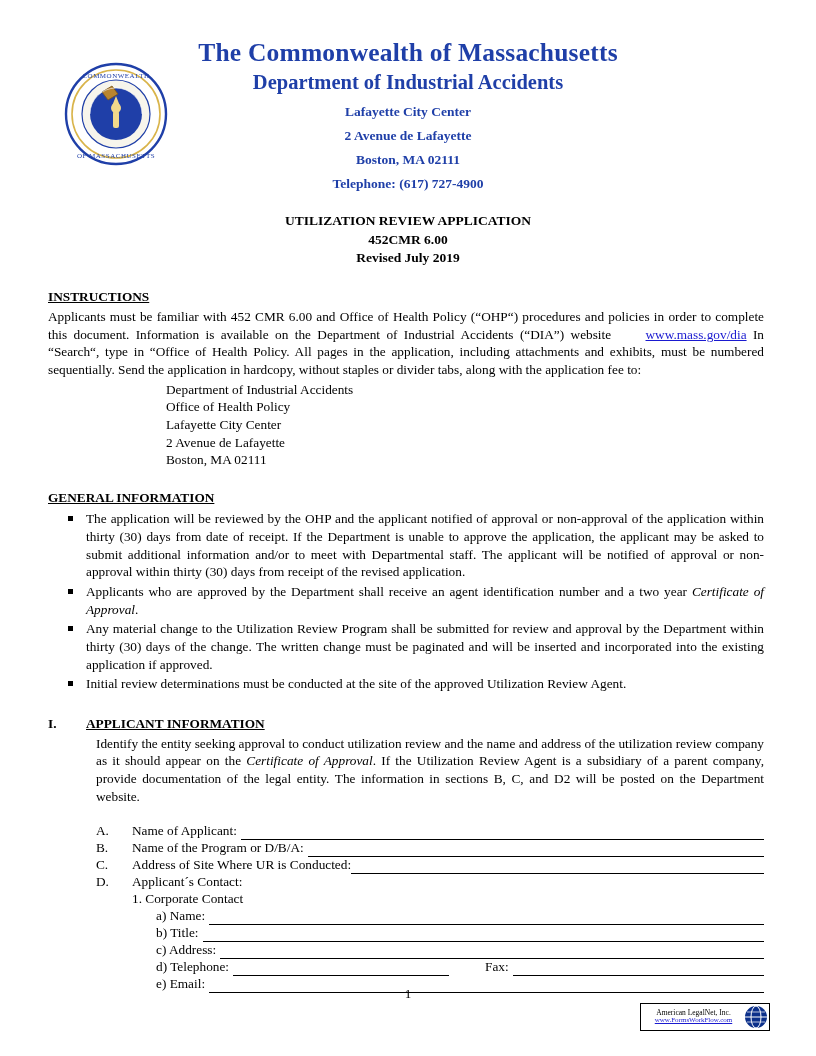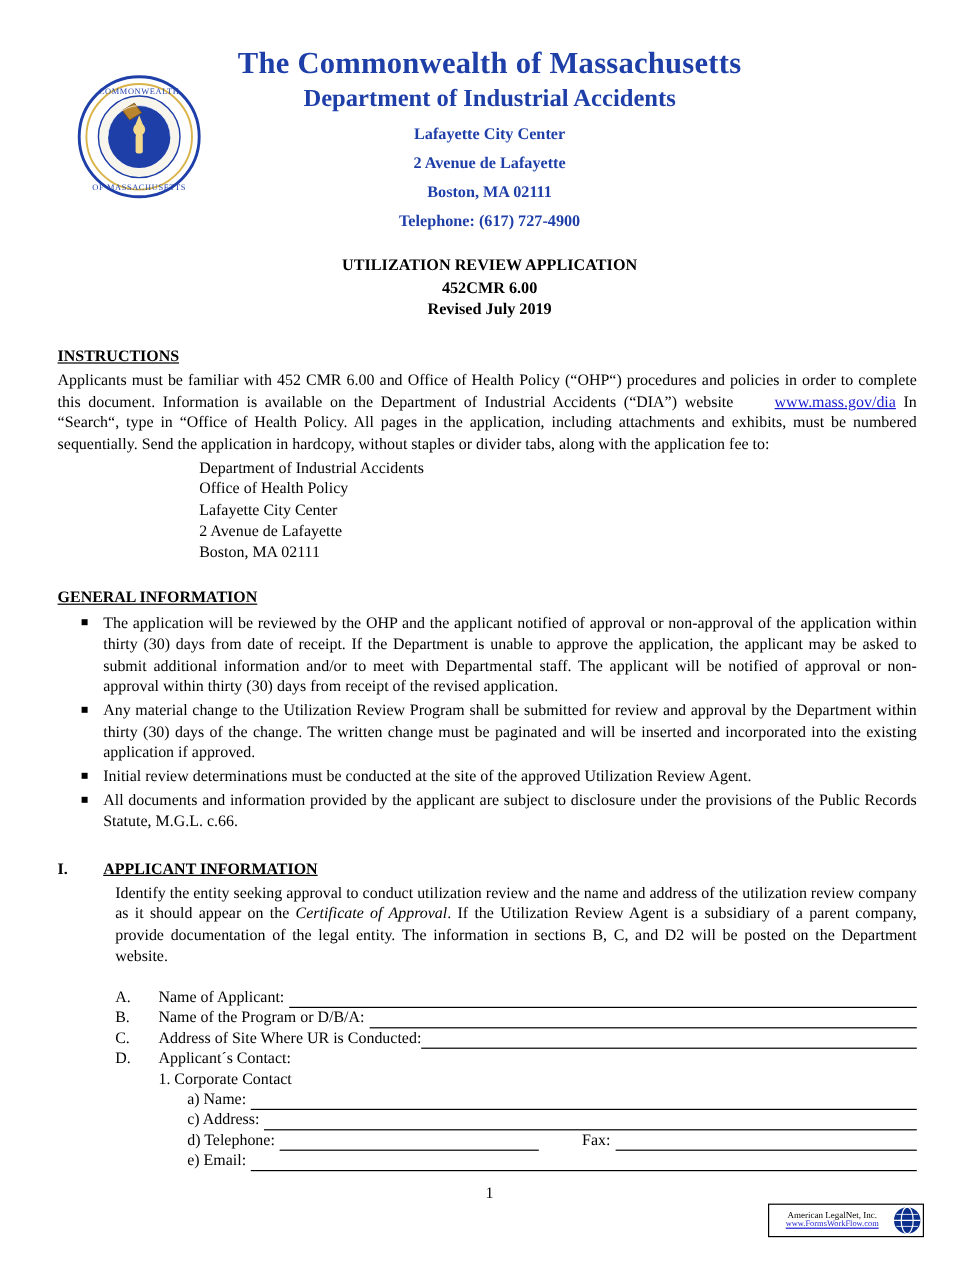--- a/index.html
+++ b/index.html
@@ -288,23 +288,23 @@
       <div>Office of Health Policy</div>
       <div>Lafayette City Center</div>
       <div>2 Avenue de Lafayette</div>
       <div>Boston, MA 02111</div>
     </div>
 
     
     <div class="sec-head">GENERAL INFORMATION</div>
     <ul class="bullets">
       <li><span>The application will be reviewed by the OHP and the applicant notified of approval or non-approval of the application within thirty (30) days from date of receipt.  If the Department is unable to approve the application, the applicant may be asked to submit additional information and/or to meet with Departmental staff.   The applicant will be notified of approval or non-approval within thirty (30) days from receipt of the revised application.</span></li>
+      <li><span>Applicants who are approved by the Department shall receive an agent identification number and a two year </span><span class="ital">Certificate of Approval</span><span>.</span></li>
       <li><span>Any material change to the Utilization Review Program shall be submitted for review and approval by the Department within thirty (30) days of the change.  The written change must be paginated and will be inserted and incorporated into the existing application if approved.</span></li>
       <li><span>Initial review determinations must be conducted at the site of the approved Utilization Review Agent.</span></li>
-      <li><span>All documents and information provided by the applicant are subject to disclosure under the provisions of the Public Records Statute, M.G.L. c.66.</span></li>
     </ul>
 
     
     <div class="sec-I">
       <div class="sec-I-num">I.</div>
       <div class="sec-I-title">APPLICANT INFORMATION</div>
       <div class="sec-I-body"><span>Identify the entity seeking approval to conduct utilization review and the name and address of the utilization review company as it should appear on the </span><span class="ital">Certificate of Approval</span><span>.   If the Utilization Review Agent is a subsidiary of a parent company, provide documentation of the legal entity.  The information in sections B, C, and D2 will be posted on the Department website.</span></div>
     </div>
 
     
@@ -335,20 +335,24 @@
 
       <div class="subrow indent1">
         <span class="flabel">1. Corporate Contact</span>
       </div>
 
       <div class="subrow indent2">
         <span class="flabel">a) Name:</span>
         <span class="fline"></span>
       </div>
 
+      <div class="subrow indent2">
+        <span class="flabel">b) Title:</span>
+        <span class="fline"></span>
+      </div>
 
       <div class="subrow indent2">
         <span class="flabel">c) Address:</span>
         <span class="fline"></span>
       </div>
 
       <div class="subrow indent2">
         <span class="flabel">d) Telephone:</span>
         <span class="fixedline-tel"></span>
         <span class="faxlabel">Fax:</span>

